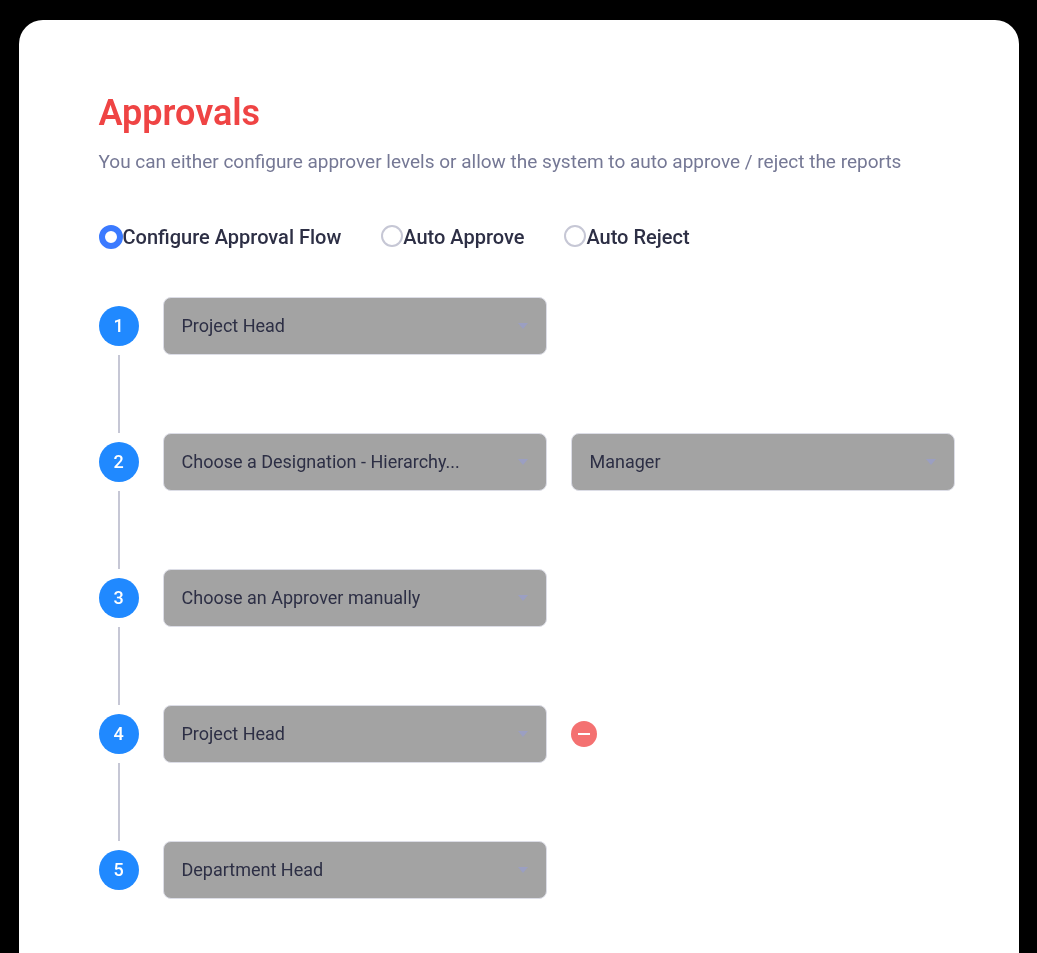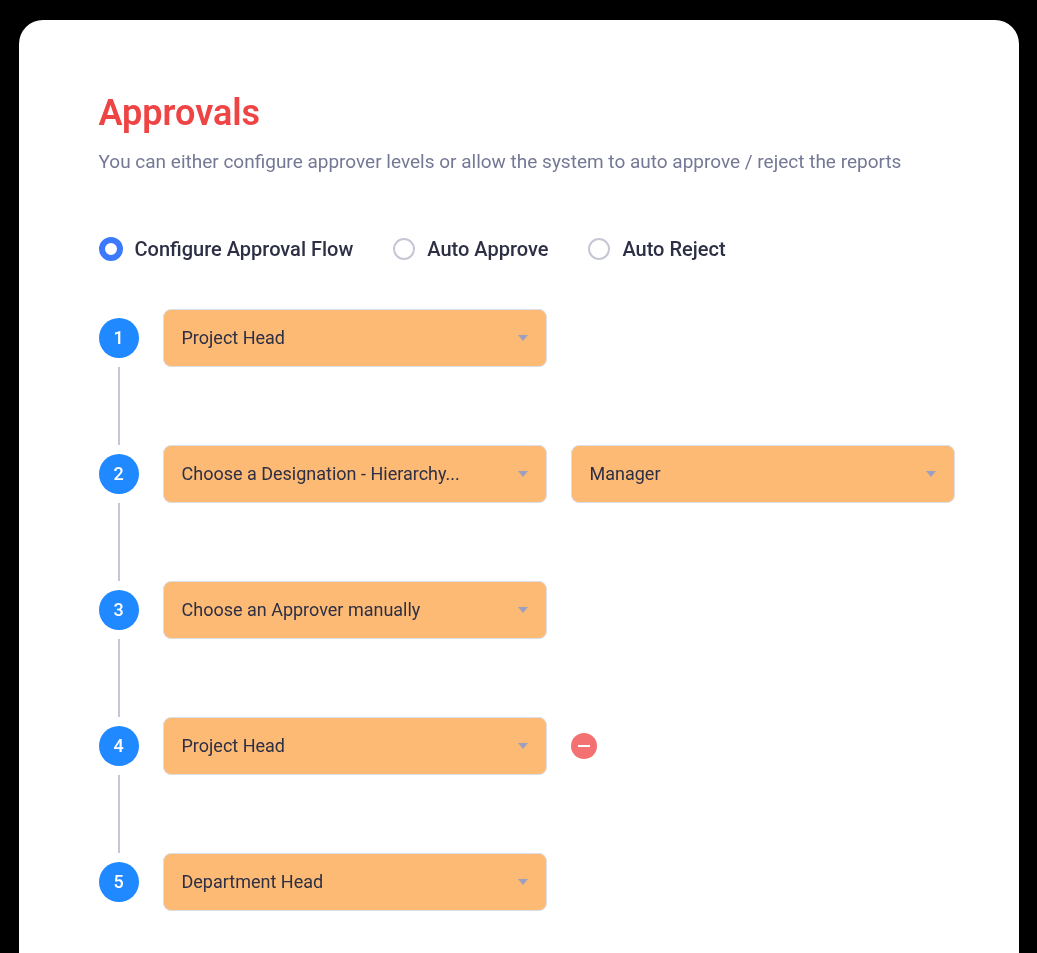--- a/index.html
+++ b/index.html
@@ -25,33 +25,32 @@
     }
     .title {
       font-size: 36px;
       font-weight: 600;
       color: #ef4444;
       margin-bottom: 14px;
     }
     .subtitle {
       font-size: 19px;
       color: #757895;
-      margin-bottom: 60px;
+      margin-bottom: 48px;
       line-height: 1.5;
     }
     .radio-group {
       display: flex;
       gap: 40px;
       margin-bottom: 48px;
       align-items: center;
     }
     .radio-option {
       display: flex;
-      align-items: center;
-      gap: 12px;
+      align-items: flex-start;
       cursor: pointer;
     }
     .radio-circle {
       width: 22px;
       height: 22px;
       border-radius: 50%;
       border: 2px solid #c6c7d5;
       display: flex;
       align-items: center;
       justify-content: center;
@@ -106,21 +105,21 @@
     }
     .dropdown {
       flex: 0 0 384px;
       height: 58px;
       border: 1px solid #dcdde6;
       border-radius: 8px;
       padding: 0 18px;
       display: flex;
       align-items: center;
       justify-content: space-between;
-      background: #fdba74;
+      background: #a3a3a3;
       cursor: pointer;
     }
     .dropdown-text {
       font-size: 18px;
       color: #2d2f45;
       white-space: nowrap;
       overflow: hidden;
       text-overflow: ellipsis;
     }
     .dropdown-caret {

